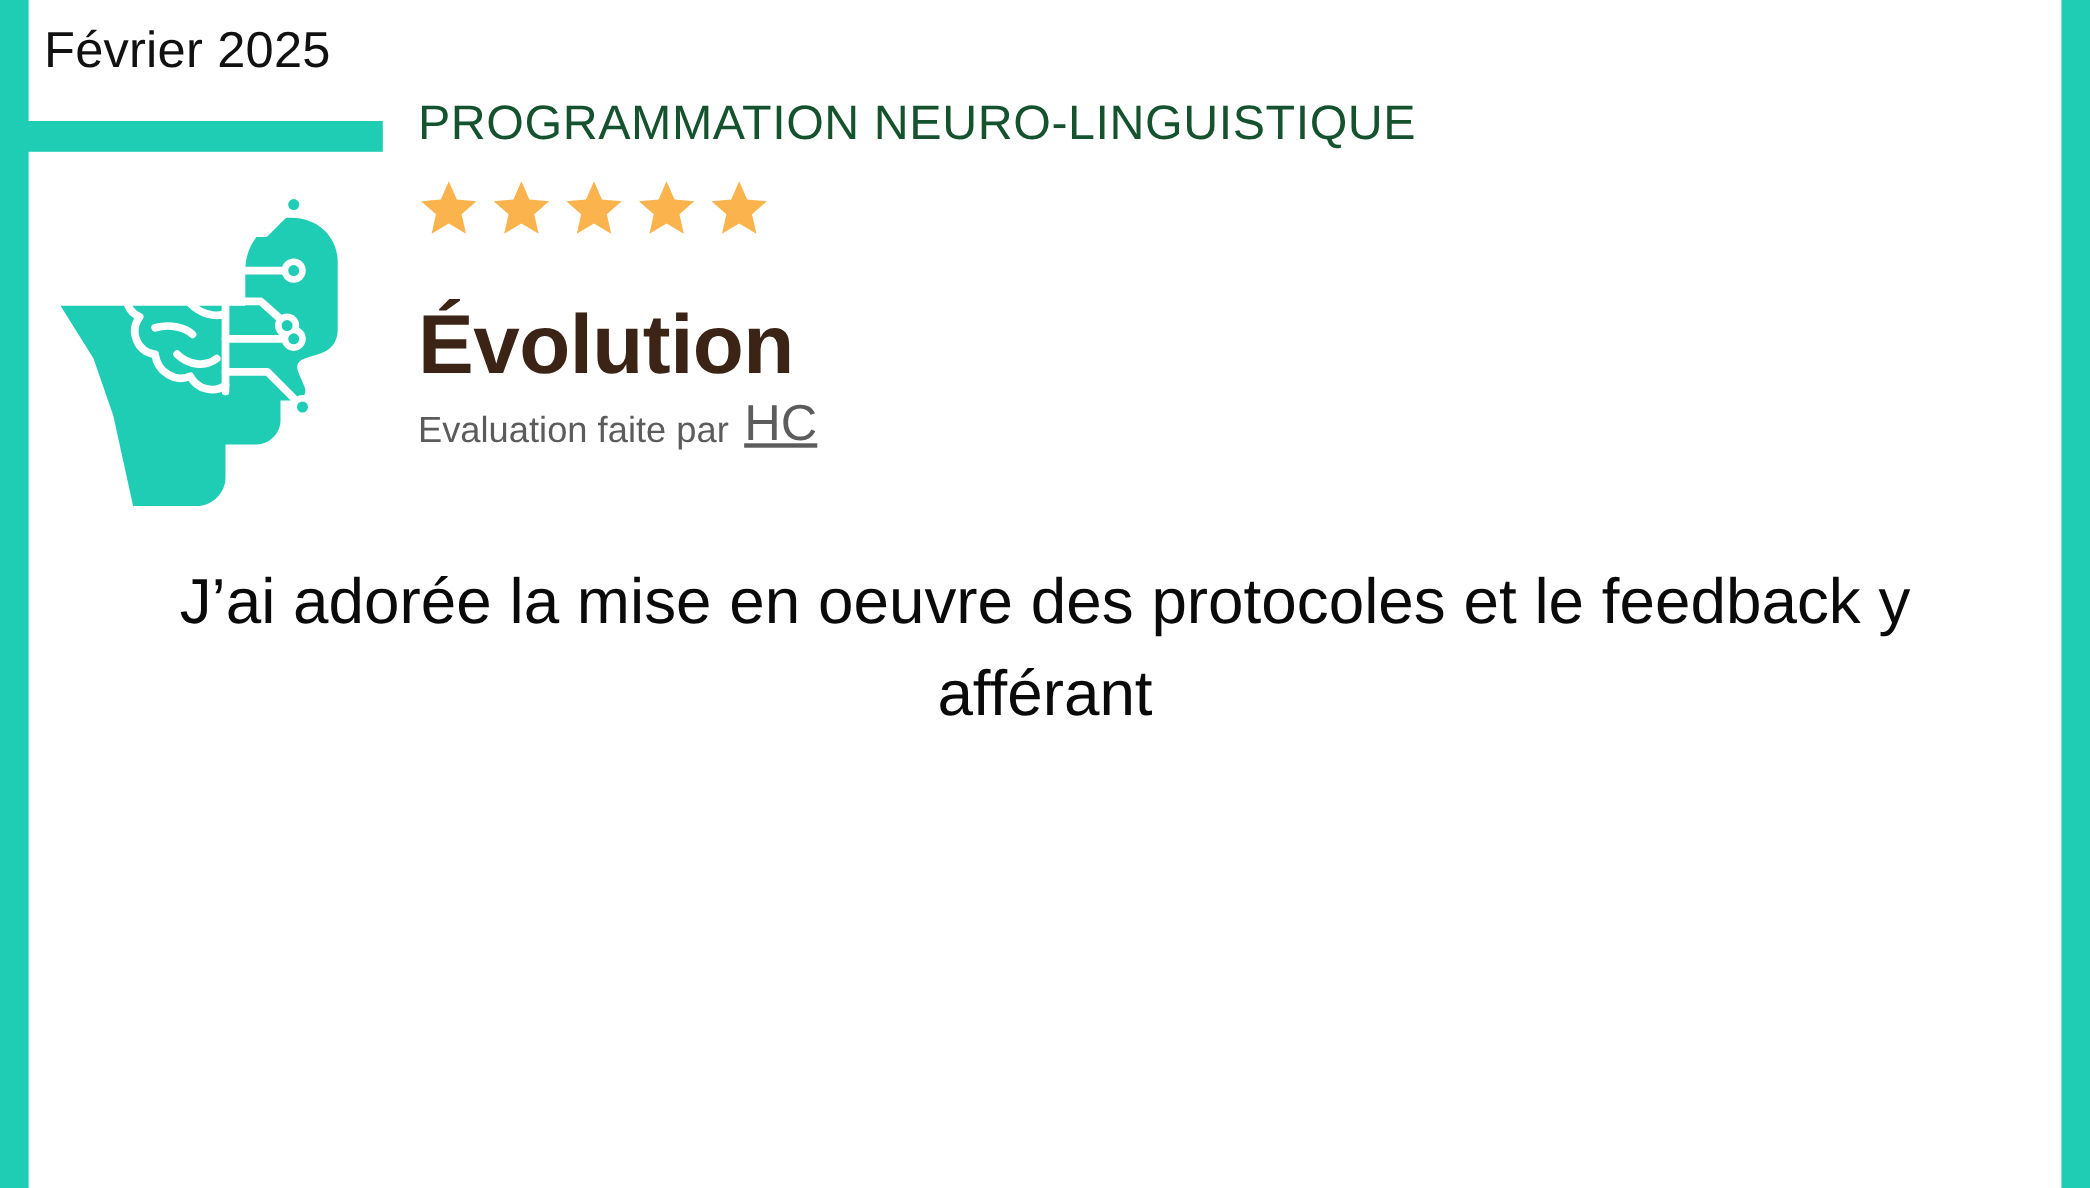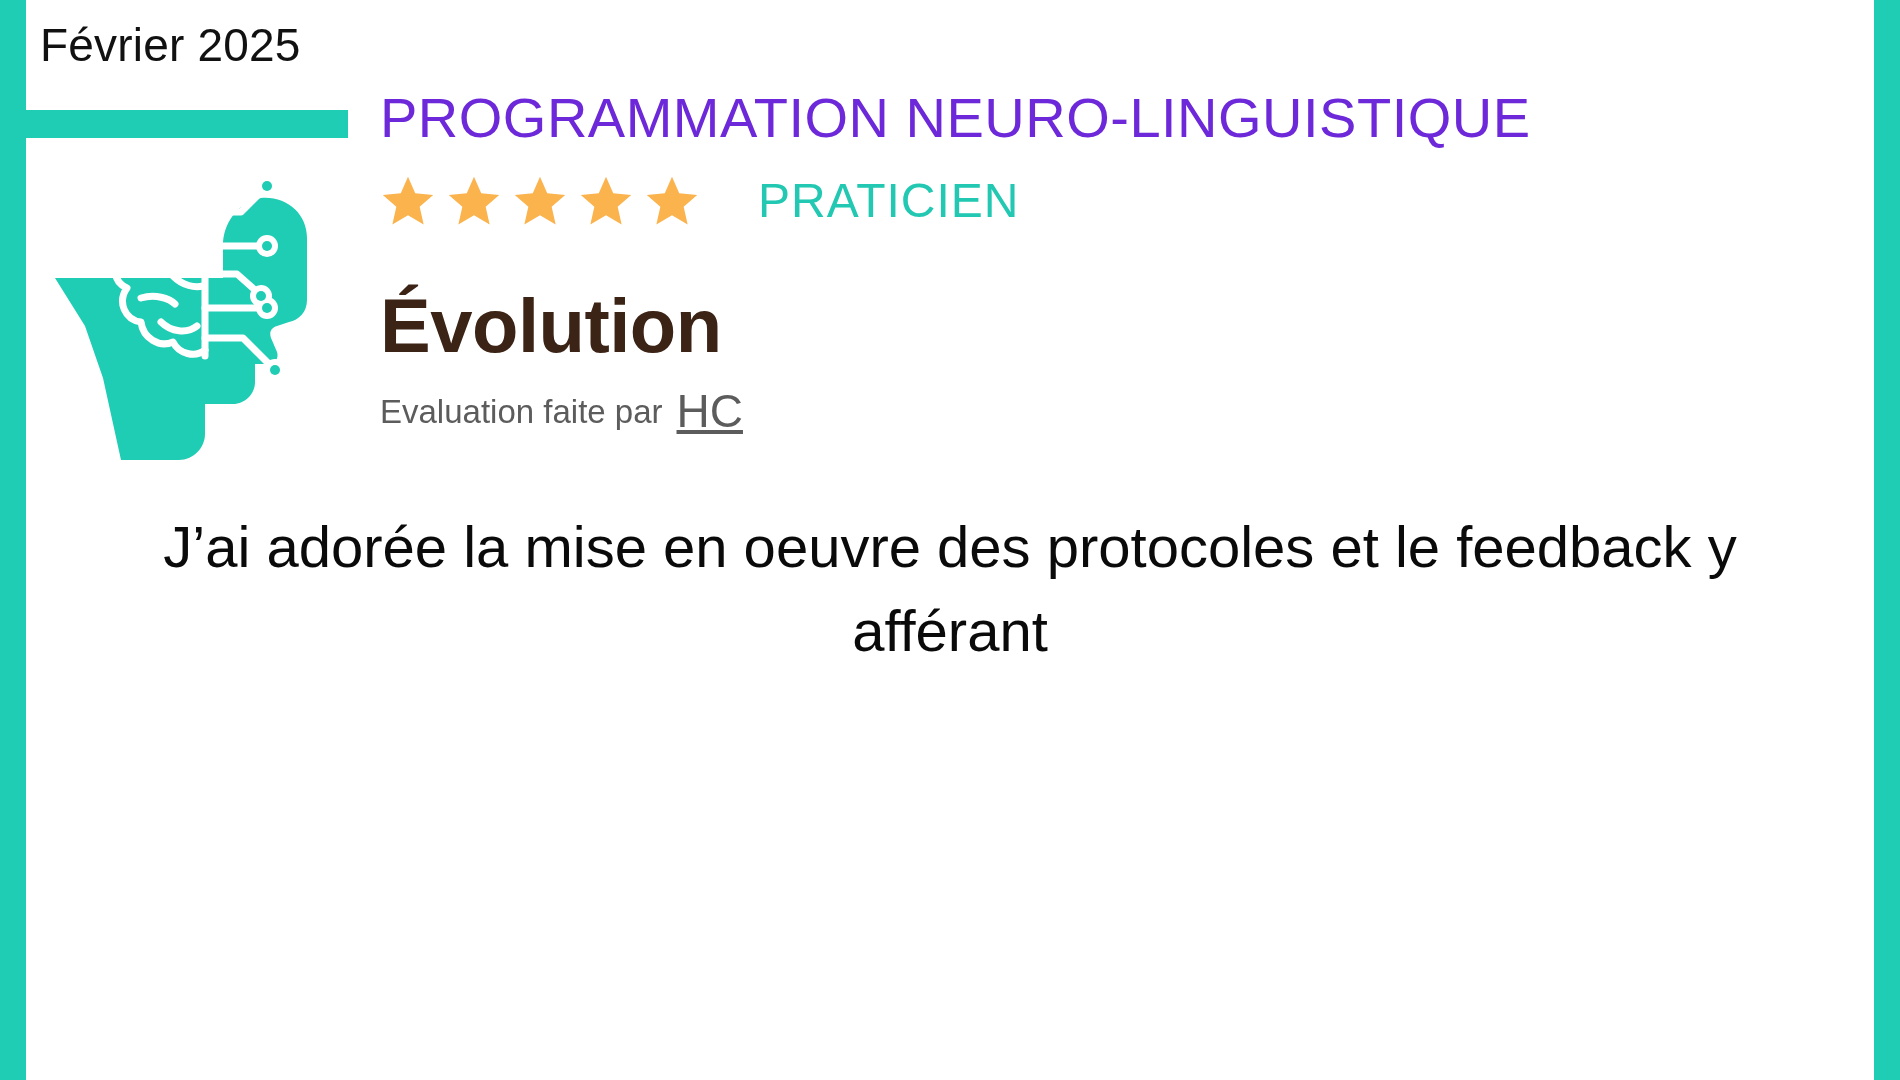--- a/index.html
+++ b/index.html
@@ -69,23 +69,23 @@
 
   
   .content {
     position: absolute;
     left: 380px;
     top: 88px;
     width: 1440px;
   }
 
   .course-title {
-    font-size: 56px;
+    font-size: 44px;
     line-height: 1.08;
-    color: #6d28d9;
+    color: #14532d;
     letter-spacing: 0.5px;
     white-space: nowrap;
   }
 
   .rating-row {
     display: flex;
     align-items: center;
     margin-top: 22px;
     height: 62px;
   }
@@ -114,23 +114,23 @@
     margin-top: 54px;
     font-size: 76px;
     font-weight: 700;
     line-height: 1.05;
     color: #3B2315;
     letter-spacing: -0.5px;
     white-space: nowrap;
   }
 
   .byline {
-    margin-top: 22px;
+    margin-top: 8px;
     display: flex;
-    align-items: center;
+    align-items: flex-end;
     white-space: nowrap;
   }
   .byline-label {
     font-size: 33px;
     color: #5C5C5C;
     line-height: 1;
   }
   .byline-author {
     font-size: 46px;
     color: #5C5C5C;
@@ -231,21 +231,20 @@
           <svg viewBox="0 0 24 24" xmlns="http://www.w3.org/2000/svg">
               <path fill="#FBB34D" d="M12 1.6l3.1 7.1 7.7.7-5.8 5.1 1.7 7.6L12 18.1 5.3 22.1 7 14.5 1.2 9.4l7.7-.7z"></path>
             </svg>
         </span>
         <span class="star">
           <svg viewBox="0 0 24 24" xmlns="http://www.w3.org/2000/svg">
               <path fill="#FBB34D" d="M12 1.6l3.1 7.1 7.7.7-5.8 5.1 1.7 7.6L12 18.1 5.3 22.1 7 14.5 1.2 9.4l7.7-.7z"></path>
             </svg>
         </span>
       </div>
-      <div class="level">PRATICIEN</div>
     </div>
 
     <div class="eval-name">Évolution</div>
 
     <div class="byline">
       <span class="byline-label">Evaluation faite par</span>
       <span class="byline-author">HC</span>
     </div>
 
   </div>

